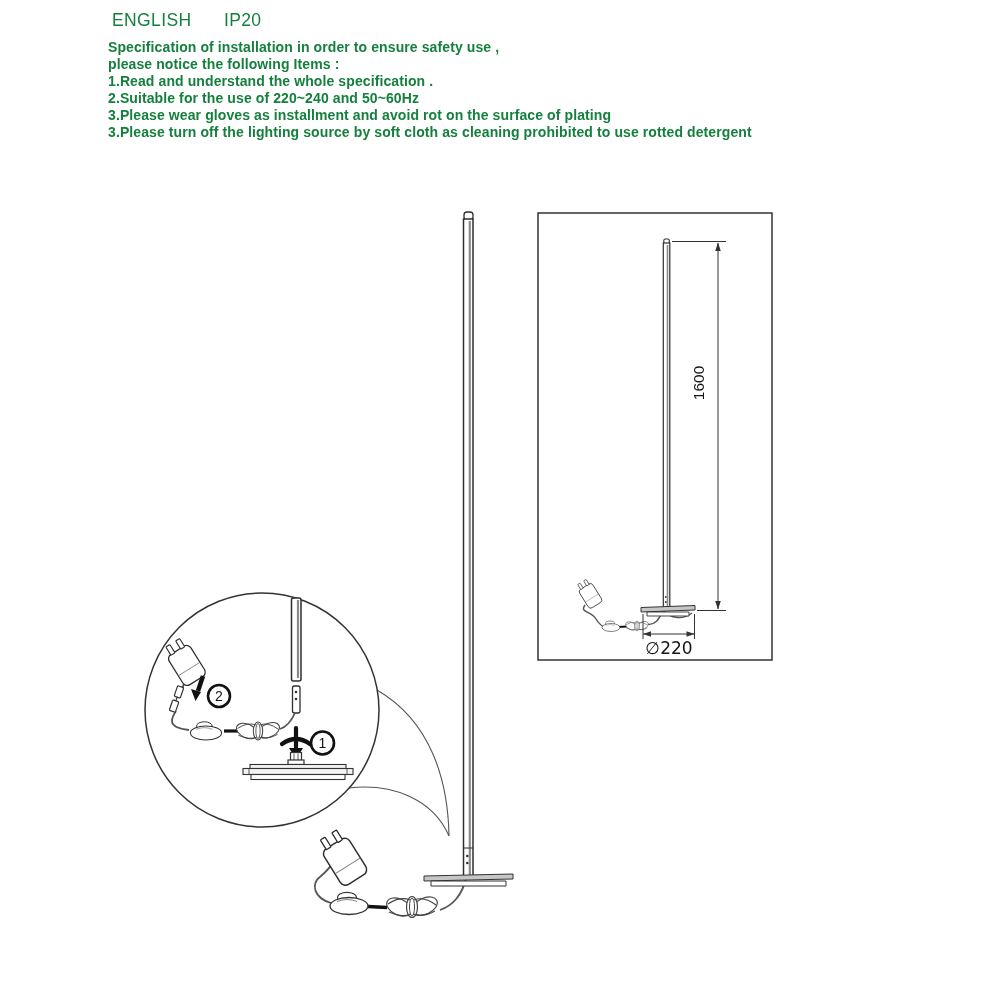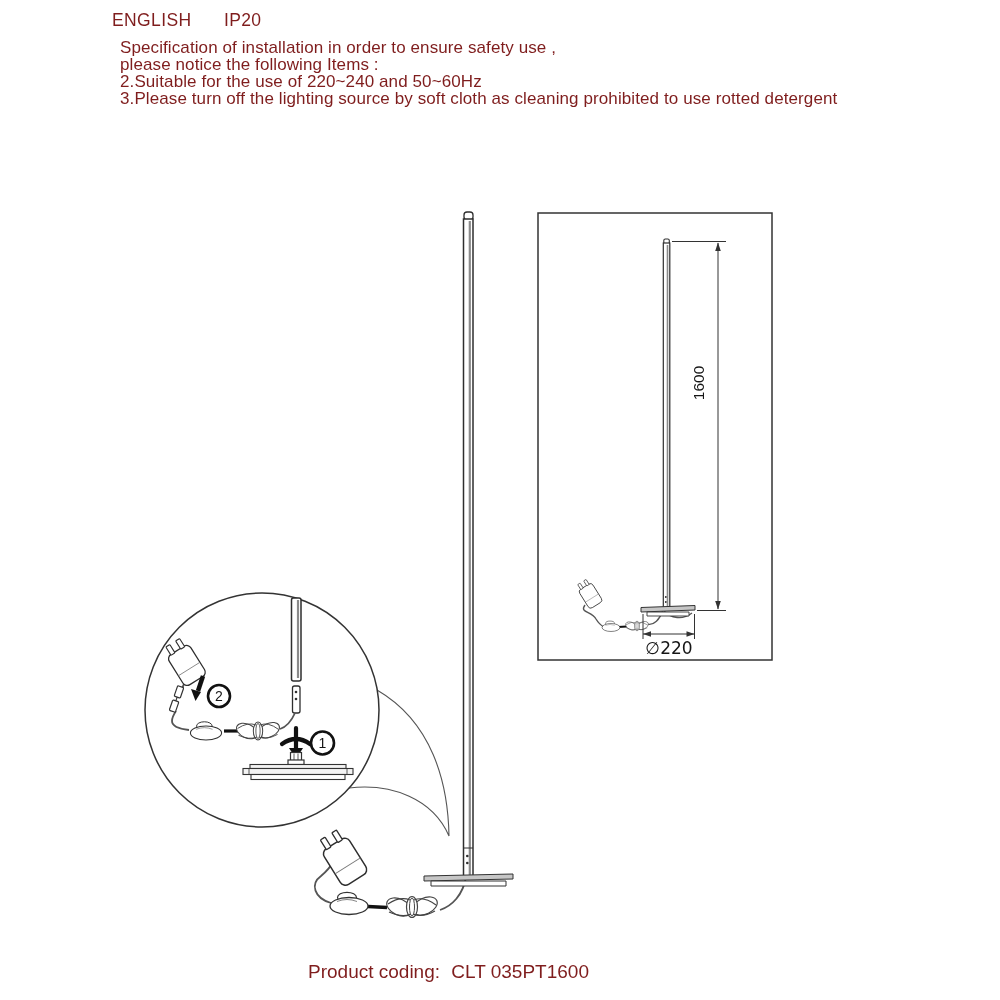--- a/index.html
+++ b/index.html
@@ -1,40 +1,42 @@
 <!DOCTYPE html>
 <html><head>
 <meta charset="utf-8">
 <style>
   html,body{margin:0;padding:0;background:#fff;}
   .page{position:relative;width:1000px;height:1000px;background:#fff;overflow:hidden;
-        font-family:"Liberation Sans","DejaVu Sans",sans-serif;color:#7f1d1d;}
+        font-family:"Liberation Sans","DejaVu Sans",sans-serif;color:#15803d;}
   .title{position:absolute;left:112px;top:10px;font-size:17.5px;letter-spacing:.4px;}
   .title .ip{margin-left:27px;}
-  .spec{position:absolute;left:120px;top:39px;font-size:17px;line-height:17px;letter-spacing:.1px;}
+  .spec{position:absolute;left:108px;top:39px;font-size:14px;line-height:17px;letter-spacing:.1px;font-weight:bold;}
   .footer{position:absolute;left:308px;top:961px;font-size:19px;}
   .footer .code{margin-left:6px;}
   svg{position:absolute;left:0;top:0;}
   svg text{font-family:"Liberation Sans","DejaVu Sans",sans-serif;fill:#161616;}
   text.dia{font-family:"DejaVu Sans","Liberation Sans",sans-serif;}
 </style>
 </head>
 <body>
 
 <div class="page">
 
   <div class="title">
     <span>ENGLISH</span>
     <span class="ip">IP20</span>
   </div>
 
   <div class="spec">
     <div>Specification of installation in order to ensure safety use ,</div>
     <div>please notice the following Items :</div>
+    <div>1.Read and understand the whole specification .</div>
     <div>2.Suitable for the use of 220~240 and 50~60Hz</div>
+    <div>3.Please wear gloves as installment and avoid rot on the surface of plating</div>
     <div>3.Please turn off the lighting source by soft cloth as cleaning prohibited to use rotted detergent</div>
   </div>
 
   <svg width="1000" height="1000" viewBox="0 0 1000 1000">
     <defs>
       <g id="adapter">
         <rect x="-15" y="-19" width="30" height="42" rx="6" fill="#fff" stroke="#2e2e2e" stroke-width="1.5"></rect>
         <path d="M -15,7 L 15,7" stroke="#777" stroke-width="0.9" fill="none"></path>
         <rect x="-9.5" y="-29.5" width="5.5" height="11.5" rx="1" fill="#fff" stroke="#2e2e2e" stroke-width="1.3"></rect>
         <rect x="4" y="-29.5" width="5.5" height="11.5" rx="1" fill="#fff" stroke="#2e2e2e" stroke-width="1.3"></rect>
@@ -160,18 +162,14 @@
         <line x1="643" y1="614" x2="643" y2="639" stroke="#333" stroke-width="1"></line>
         <line x1="694.5" y1="614" x2="694.5" y2="639" stroke="#333" stroke-width="1"></line>
         <line x1="643" y1="634" x2="694.5" y2="634" stroke="#333" stroke-width="1"></line>
         <polygon points="651,631.2 651,636.8 643,634" fill="#333"></polygon>
         <polygon points="686.5,631.2 686.5,636.8 694.5,634" fill="#333"></polygon>
         <text x="669" y="654" text-anchor="middle" font-size="17" class="dia">∅220</text>
       </g>
     </g>
   </svg>
 
-  <div class="footer">
-    <span>Product coding:</span>
-    <span class="code">CLT 035PT1600</span>
-  </div>
 
 </div>
 
 </body></html>

